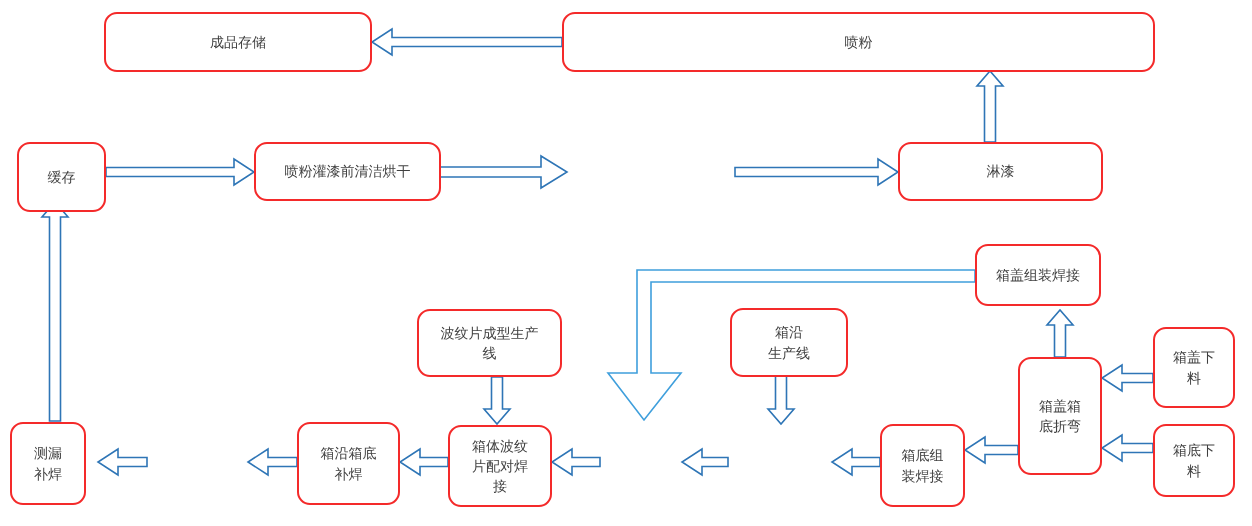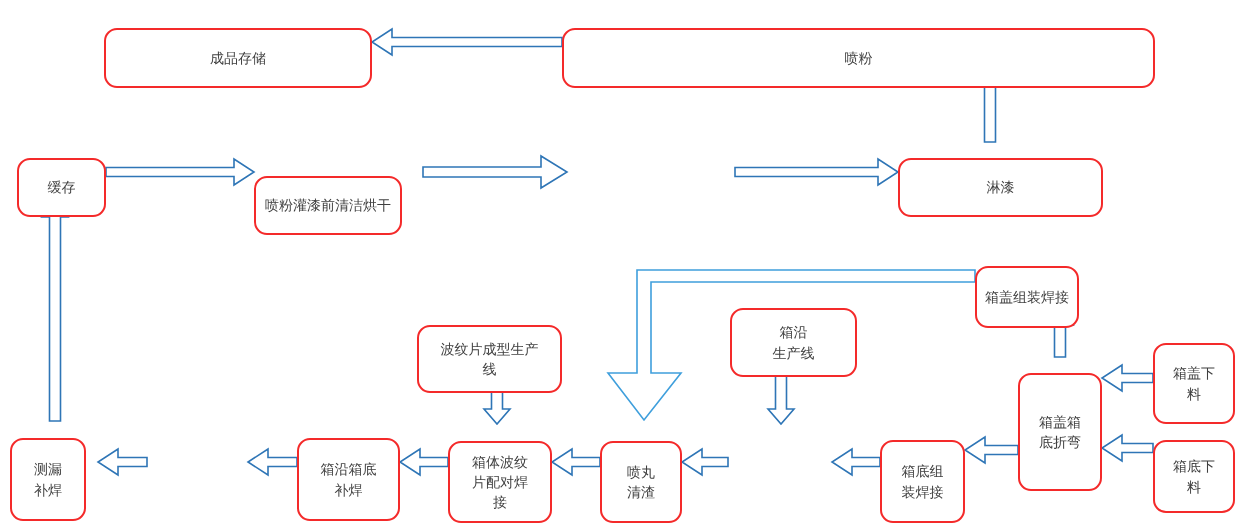--- a/index.html
+++ b/index.html
@@ -37,21 +37,20 @@
     border-radius: 13px;
     display: flex;
     align-items: center;
     justify-content: center;
     text-align: center;
     color: var(--text, #3f3f3f);
     font-size: 14px;
     line-height: 1.45;
     white-space: pre-line;
     z-index: 1;
-    margin-top: 16px;
   }
 </style>
 </head>
 <body>
 
 <div id="canvas">
 
   <svg id="arrow-layer" viewBox="0 0 1252 526" xmlns="http://www.w3.org/2000/svg">
 
     <path class="arrow" d="M562,37.5 L392,37.5 L392,29 L372,42 L392,55 L392,46.5 L562,46.5 Z"></path>
@@ -86,43 +85,43 @@
   </svg>
 
   <div class="node" style="left:104px; top:12px; width:268px; height:60px">
     <span>成品存储</span>
   </div>
 
   <div class="node" style="left:562px; top:12px; width:593px; height:60px">
     <span>喷粉</span>
   </div>
 
-  <div class="node" style="left:17px; top:142px; width:89px; height:59px">
+  <div class="node" style="left:17px; top:142px; width:89px; height:70px">
     <span>缓存</span>
   </div>
 
-  <div class="node" style="left:254px; top:160px; width:148px; height:59px">
+  <div class="node" style="left:254px; top:142px; width:187px; height:59px">
     <span>喷粉灌漆前清洁烘干</span>
   </div>
 
 
   <div class="node" style="left:898px; top:142px; width:205px; height:59px">
     <span>淋漆</span>
   </div>
 
-  <div class="node" style="left:975px; top:250px; width:104px; height:62px">
+  <div class="node" style="left:975px; top:244px; width:126px; height:62px">
     <span>箱盖组装焊接</span>
   </div>
 
   <div class="node" style="left:417px; top:309px; width:145px; height:68px">
     <span>波纹片成型生产
 线</span>
   </div>
 
-  <div class="node" style="left:730px; top:292px; width:127px; height:69px">
+  <div class="node" style="left:730px; top:308px; width:118px; height:69px">
     <span>箱沿
 生产线</span>
   </div>
 
   <div class="node" style="left:1153px; top:327px; width:82px; height:81px">
     <span>箱盖下
 料</span>
   </div>
 
   <div class="node" style="left:1018px; top:357px; width:84px; height:118px">
@@ -145,24 +144,20 @@
     <span>箱沿箱底
 补焊</span>
   </div>
 
   <div class="node" style="left:448px; top:425px; width:104px; height:82px">
     <span>箱体波纹
 片配对焊
 接</span>
   </div>
 
-  <div class="node" style="left:600px; top:425px; width:82px; height:82px">
-    <span>喷丸
-清渣</span>
-  </div>
 
 
   <div class="node" style="left:880px; top:424px; width:85px; height:83px">
     <span>箱底组
 装焊接</span>
   </div>
 
 </div>
 
 </body></html>

